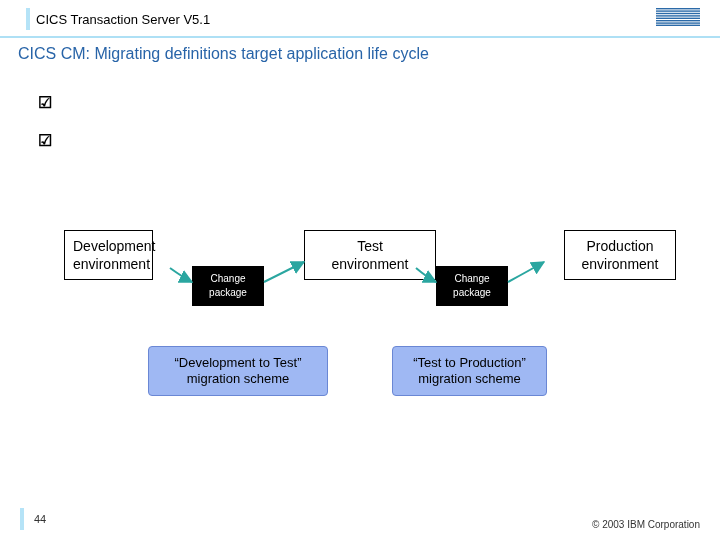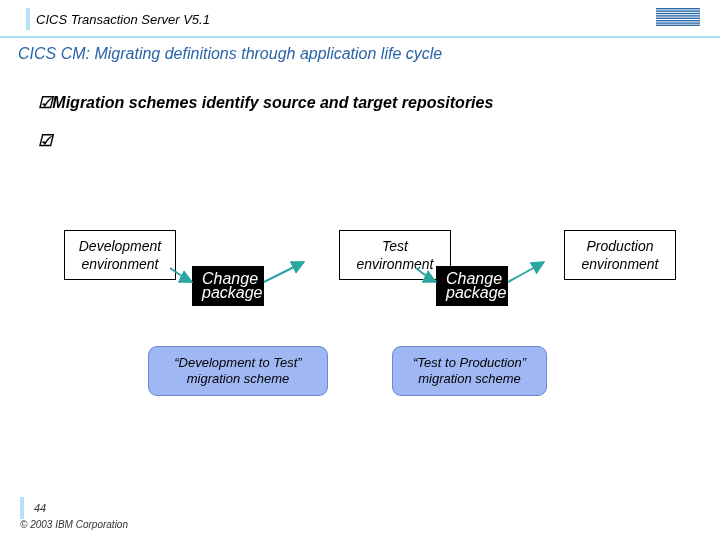--- a/index.html
+++ b/index.html
@@ -1,54 +1,54 @@
 <!DOCTYPE html>
 <html><head>
 <meta charset="utf-8">
 <style>
   * { box-sizing: border-box; margin: 0; padding: 0; }
   html, body { width: 720px; height: 540px; font-family: Arial, Helvetica, sans-serif; background: #fff; color: #000; }
-  .slide { position: relative; width: 720px; height: 540px; overflow: hidden; font-style: italic; }
+  .slide { position: relative; width: 720px; height: 540px; overflow: hidden; }
 
   
   .header { position: absolute; top: 8px; left: 26px; right: 20px; display: flex; align-items: center; }
   .header-mark { width: 4px; height: 22px; background: #b5e3f7; margin-right: 6px; }
   .header-title { font-size: 13px; font-weight: 500; color: #000; }
   .ibm-logo { position: absolute; right: 20px; top: 8px; }
 
   
   .title-band { position: absolute; top: 36px; left: 0; right: 0; height: 34px; border-top: 2px solid #aee0f5; background: #fff; display: flex; align-items: center; padding-left: 18px; }
   .title-text { font-size: 16px; color: #2864a8; font-weight: 400; }
 
   
   .bullets { position: absolute; top: 92px; left: 38px; right: 38px; }
   .bullet { display: flex; align-items: flex-start; margin-bottom: 16px; }
   .bullet-icon { font-size: 16px; font-weight: 700; margin-right: 0px; line-height: 22px; }
   .bullet-text { font-size: 16px; font-weight: 700; line-height: 22px; }
 
   
   .diagram { position: absolute; top: 230px; left: 0; width: 720px; height: 200px; }
   .env-box { position: absolute; border: 1px solid #000; background: #fff; text-align: center; font-size: 14px; padding: 6px 8px; line-height: 18px; }
-  .env-dev  { left: 64px;  top: 0;  width: 112px; }
-  .env-test { left: 304px; top: 0;  width: 112px; margin-left: 35px; }
+  .env-dev  { left: 64px;  top: 0;  width: 89px; }
+  .env-test { left: 304px; top: 0;  width: 132px; }
   .env-prod { left: 564px; top: 0;  width: 112px; }
 
-  .change-box { position: absolute; background: #000; color: #fff; text-align: center; font-size: 16px; padding: 6px 10px; line-height: 14px; }
+  .change-box { position: absolute; background: #000; color: #fff; text-align: center; font-size: 10px; padding: 6px 10px; line-height: 14px; }
   .chg1 { left: 192px; top: 36px; width: 72px; }
   .chg2 { left: 436px; top: 36px; width: 72px; }
 
-  .scheme-box { position: absolute; background: #9fb8f3; border: 1px solid #6a87d4; border-radius: 9px; text-align: center; font-size: 13px; padding: 8px 10px; line-height: 16px; }
+  .scheme-box { position: absolute; background: #9fb8f3; border: 1px solid #6a87d4; border-radius: 4px; text-align: center; font-size: 13px; padding: 8px 10px; line-height: 16px; }
   .sch1 { left: 148px; top: 116px; width: 180px; }
   .sch2 { left: 392px; top: 116px; width: 155px; }
 
   
   svg.arrows { position: absolute; left: 0; top: 0; width: 720px; height: 200px; pointer-events: none; }
 
   
-  .footer { position: absolute; bottom: 10px; left: 0; right: 0; display: flex; align-items: flex-start; justify-content: space-between; padding: 0 20px; flex-direction: column; }
+  .footer { position: absolute; bottom: 10px; left: 0; right: 0; display: flex; align-items: flex-end; justify-content: space-between; padding: 0 20px; }
   .footer-mark { width: 4px; height: 22px; background: #b5e3f7; margin-right: 10px; }
   .footer-left { display: flex; align-items: center; }
   .page-num { font-size: 11px; color: #333; }
   .copyright { font-size: 10px; color: #333; }
 </style>
 </head>
 <body>
 
 <div class="slide">
 
@@ -65,27 +65,26 @@
         <rect x="0" y="7.2" width="44" height="1.4"></rect>
         <rect x="0" y="9.6" width="44" height="1.4"></rect>
         <rect x="0" y="12" width="44" height="1.4"></rect>
         <rect x="0" y="14.4" width="44" height="1.4"></rect>
         <rect x="0" y="16.6" width="44" height="1.4"></rect>
       </g>
     </svg>
   </div>
 
   <div class="title-band">
-    <div class="title-text">CICS CM: Migrating definitions through application life cycle</div>
+    <div class="title-text">CICS CM: Migrating definitions target application life cycle</div>
   </div>
 
   <div class="bullets">
     <div class="bullet">
       <span class="bullet-icon">☑</span>
-      <span class="bullet-text">Migration schemes identify source and target repositories</span>
     </div>
     <div class="bullet">
       <span class="bullet-icon">☑</span>
     </div>
   </div>
 
   <div class="diagram">
 
     <div class="env-box env-dev">Development<br>environment</div>
     <div class="env-box env-test">Test<br>environment</div>

